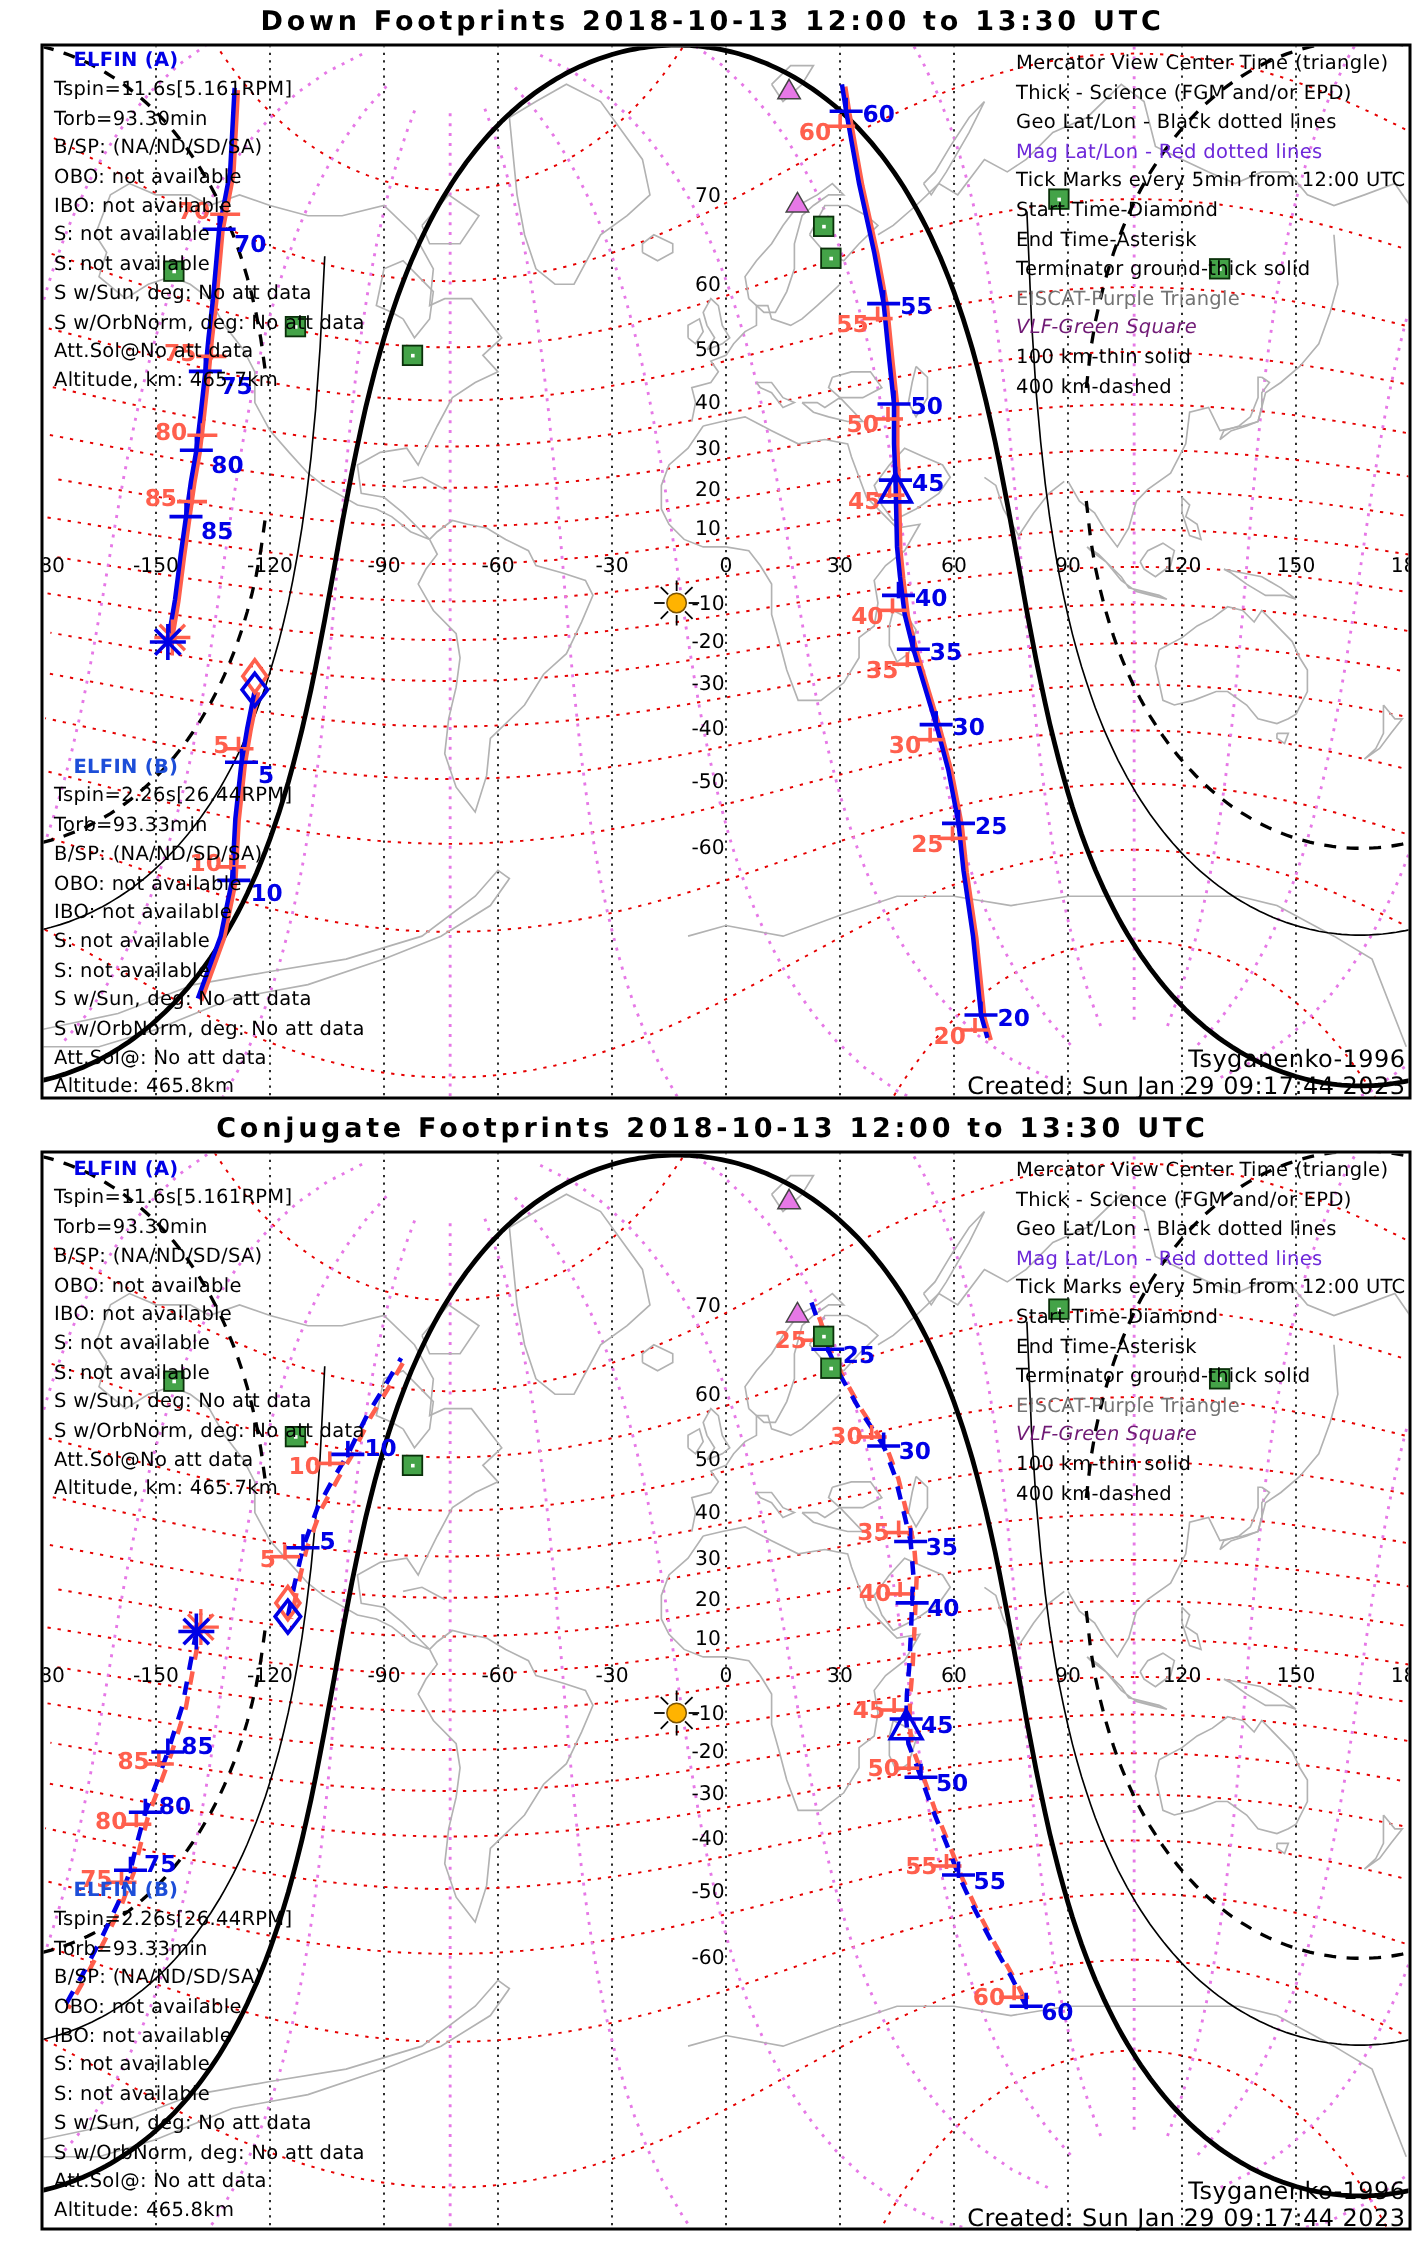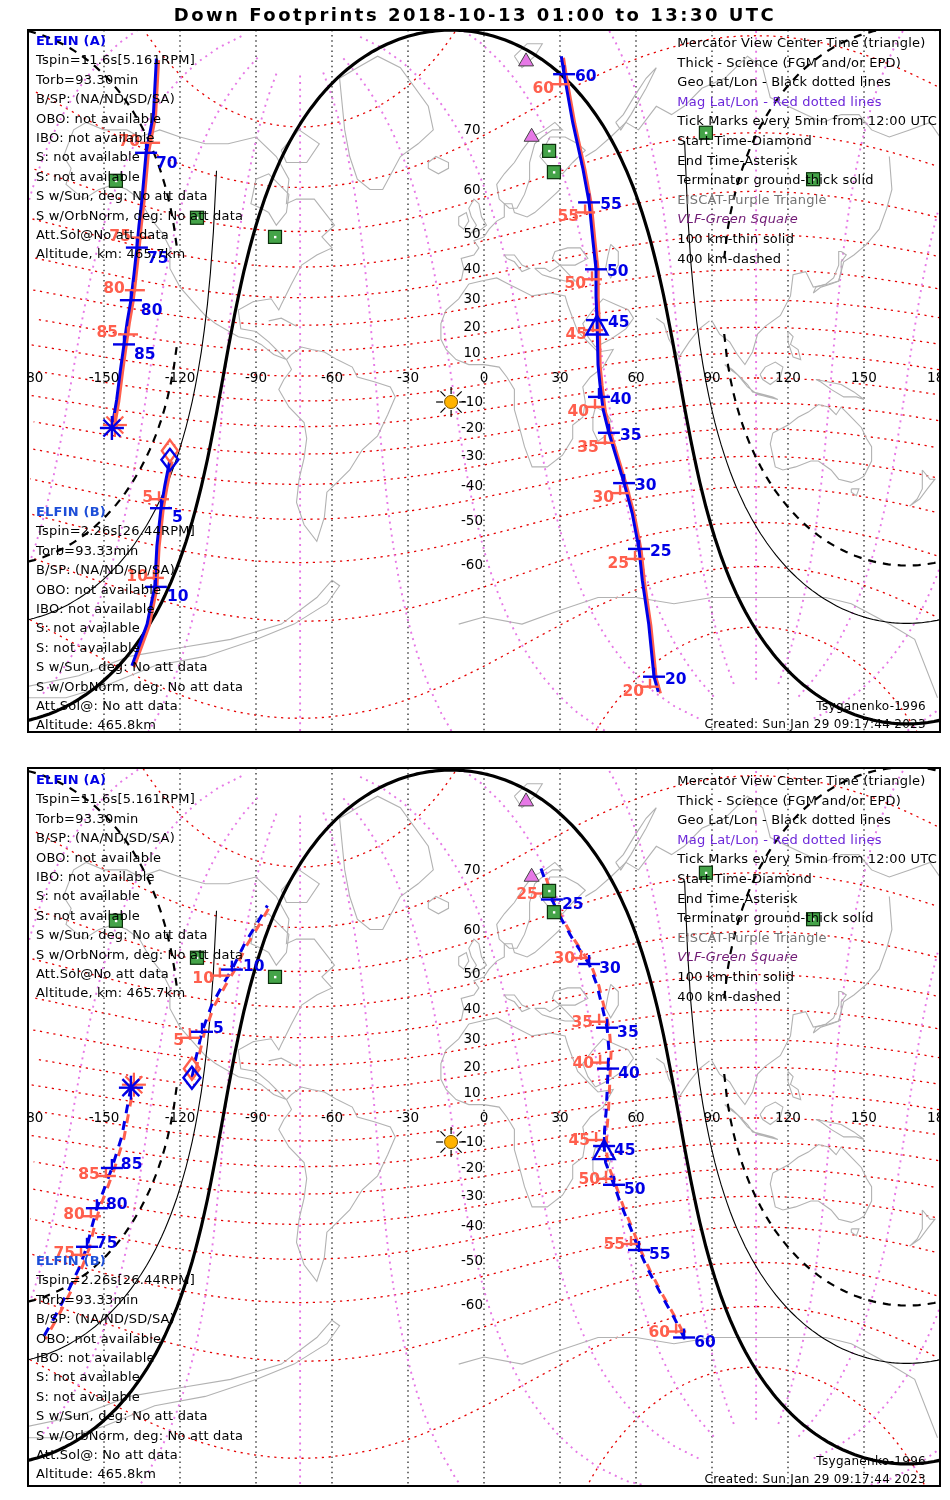--- a/index.html
+++ b/index.html
@@ -5,27 +5,27 @@
   html,body{margin:0;padding:0;background:#fff;}
   .page{position:relative;width:950px;height:1500px;background:#ffffff;
         font-family:"DejaVu Sans",sans-serif;overflow:hidden;}
   #map-svg{position:absolute;left:0;top:0;}
   .title{position:absolute;left:0;width:950px;text-align:center;color:#000;
          font-size:18px;font-weight:bold;letter-spacing:2.5px;}
   #title-0{top:4px;} #title-1{top:742px;}
   .info{position:absolute;font-size:13px;line-height:19.4px;color:#000;letter-spacing:0.2px;white-space:nowrap;}
   #info-a0{left:36px;top:31px;} #info-b0{left:36px;top:502px;}
   #info-a1{left:36px;top:770px;} #info-b1{left:36px;top:1251px;}
-  .hdr{font-weight:bold;}
+  .hdr{font-weight:bold;margin-left:13px;}
   .blue{color:#0000e6;} .salmon{color:#1d4ed8;}
   .legend{position:absolute;right:13px;text-align:left;font-size:13px;line-height:19.6px;
           color:#000;letter-spacing:0.2px;white-space:nowrap;}
   #legend-0{top:33px;} #legend-1{top:771px;}
   .c-red{color:#6d28d9;} .c-violet{color:#737373;} .c-green{color:#701a75;font-style:italic;} .c-black{color:#000;}
-  .credits{position:absolute;right:24px;text-align:right;font-size:12px;line-height:18px;color:#000;letter-spacing:0.3px;}
+  .credits{position:absolute;right:13px;text-align:right;font-size:16px;line-height:18px;color:#000;letter-spacing:0.3px;}
   #credit-0{top:697px;} #credit-1{top:1452px;}
 </style>
 </head>
 <body>
 
 <div class="page">
   <svg id="map-svg" width="950" height="1500">
       <defs>
         <clipPath id="cp0">
           <rect x="29" y="31" width="910" height="700"></rect>
@@ -551,21 +551,22 @@
         <text x="636" y="1121.5" text-anchor="middle" fill="#000" font-size="13.5" font-family="DejaVu Sans,sans-serif">60</text>
         <text x="712" y="1121.5" text-anchor="middle" fill="#000" font-size="13.5" font-family="DejaVu Sans,sans-serif">90</text>
         <text x="788" y="1121.5" text-anchor="middle" fill="#000" font-size="13.5" font-family="DejaVu Sans,sans-serif">120</text>
         <text x="864" y="1121.5" text-anchor="middle" fill="#000" font-size="13.5" font-family="DejaVu Sans,sans-serif">150</text>
         <text x="940" y="1121.5" text-anchor="middle" fill="#000" font-size="13.5" font-family="DejaVu Sans,sans-serif">180</text>
       </g>
       <rect x="28" y="30" width="912" height="702" fill="none" stroke="#000" stroke-width="2"></rect>
       <rect x="28" y="768" width="912" height="718" fill="none" stroke="#000" stroke-width="2"></rect>
     </svg>
 
-  <div class="title" id="title-0">Down Footprints 2018-10-13 01:00 to 13:30 UTC</div>
+  <div class="title" id="title-0">Down Footprints 2018-10-13 12:00 to 13:30 UTC</div>
+  <div class="title" id="title-1">Conjugate Footprints 2018-10-13 12:00 to 13:30 UTC</div>
 
   <div class="info" id="info-a0">
     <div class="hdr blue">ELFIN (A)</div>
     <div>
         <div>Tspin=11.6s[5.161RPM]</div>
         <div>Torb=93.30min</div>
         <div>B/SP: (NA/ND/SD/SA)</div>
         <div>OBO: not available</div>
         <div>IBO: not available</div>
         <div>S: not available</div>

